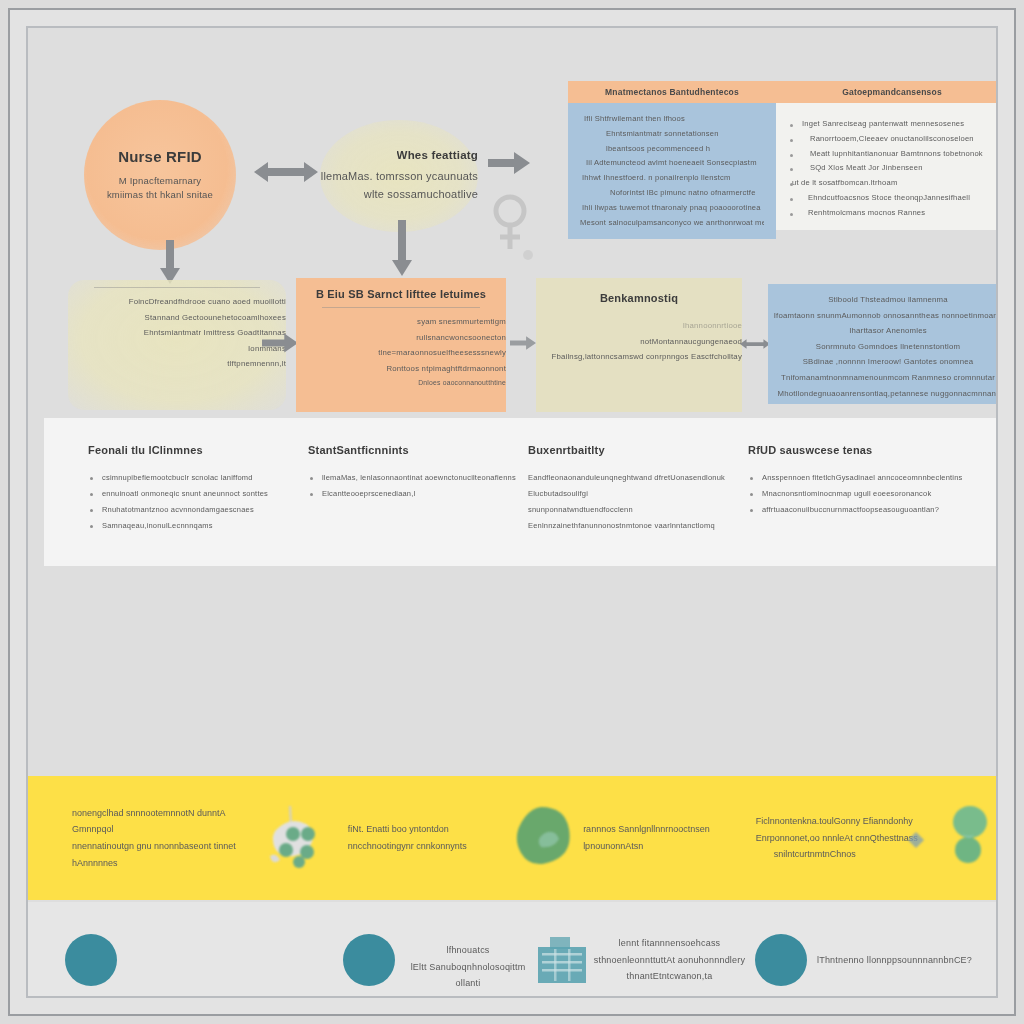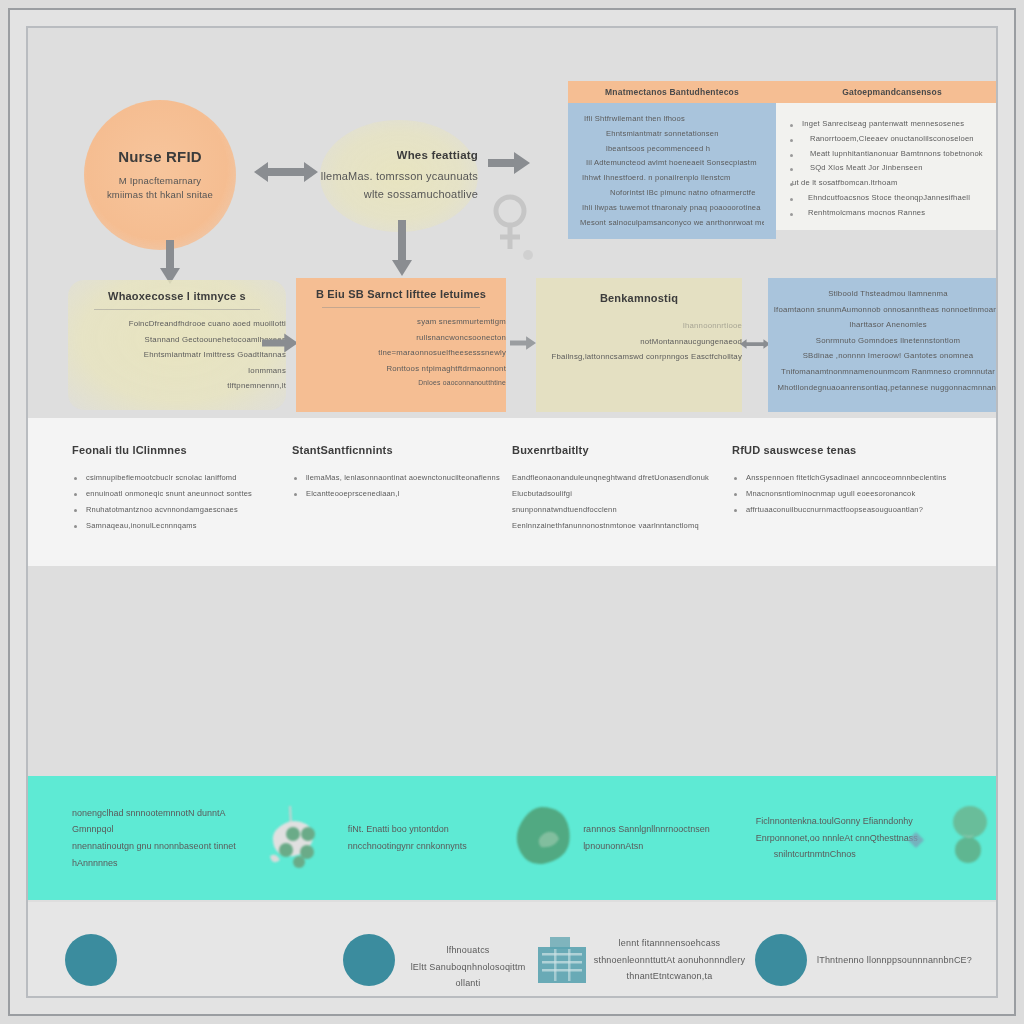--- a/index.html
+++ b/index.html
@@ -90,30 +90,30 @@
   .panel .p-title{font-size:11px;font-weight:bold;color:#3c3c3c;text-align:center;padding-top:10px;}
   .panel .rule{height:1px;background:rgba(140,140,140,.45);margin:7px 26px 6px;}
   .panel .p-line{font-size:7.8px;color:#5b5b5b;line-height:2;text-align:right;white-space:nowrap;overflow:hidden;}
 
   .panel-1{
     left:40px;top:252px;width:218px;height:130px;border-radius:16px;
     background:radial-gradient(ellipse at 50% 45%, rgba(232,228,190,.95) 0%, rgba(232,228,190,.8) 62%, rgba(232,228,190,.12) 100%);
   }
   .panel-2{left:268px;top:250px;width:210px;height:134px;background:#f5be93;}
   .panel-3{left:508px;top:250px;width:206px;height:134px;background:#e4e0c2;}
-  .panel-4{left:740px;top:250px;width:240px;height:134px;background:#a9c4dc;}
+  .panel-4{left:740px;top:256px;width:240px;height:120px;background:#a9c4dc;}
   .panel-4 .p-line{text-align:center;}
 
   
   .arrow{position:absolute;filter:blur(.3px);}
   .arrow svg{display:block;}
 
   
   .sec2{
-    position:absolute;left:0;top:390px;width:100%;height:148px;
+    position:absolute;left:16px;top:390px;width:100%;height:148px;
     background:#f4f4f4;
   }
   .cols{display:flex;height:100%;padding:26px 44px 0;box-sizing:border-box;}
   .col{flex:1;filter:blur(.25px);}
   .col h4{
     margin:0 0 14px 0;font-size:11px;font-weight:bold;color:#3c3c3c;
   }
   .col .li{
     font-size:7.5px;color:#5b5b5b;line-height:2.15;
     padding-left:14px;position:relative;white-space:nowrap;overflow:hidden;
@@ -124,21 +124,21 @@
   }
   .col-3 .li{padding-left:0;}
   .col-3 .li::before{display:none;}
 
   
   .sec3{position:absolute;left:0;top:544px;width:100%;height:196px;}
 
   
   .sec4{
     position:absolute;left:0;top:748px;width:100%;height:124px;
-    background:#5eead4;
+    background:#fde047;
     display:flex;align-items:center;
   }
   .band-txt{font-size:9px;color:#5a5a5a;line-height:1.85;filter:blur(.3px);}
 
   
   .sec5{
     position:absolute;left:0;top:874px;width:100%;height:116px;
     background:#e6e6e6;
     display:flex;align-items:center;
   }
@@ -230,21 +230,20 @@
         <div class="li txt" style="padding-left:22px">Ranorrtooem,Cleeaev onuctanolilsconoseloen</div>
         <div class="li txt" style="padding-left:22px">Meatt lupnhitantianonuar Bamtnnons tobetnonok</div>
         <div class="li txt" style="padding-left:22px">SQd Xlos Meatt Jor Jinbenseen</div>
         <div class="li txt" style="padding-left:4px">ut de lt sosatfbomcan.ltrhoam</div>
         <div class="li txt" style="padding-left:20px">Ehndcutfoacsnos Stoce theonqpJannesifhaell</div>
         <div class="li txt" style="padding-left:20px">Renhtmolcmans mocnos Rannes</div>
       </div>
     </div>
 
     <div class="panel panel-1">
-      <div class="p-title txt">Whaoxecosse l itmnyce s</div>
       <div class="rule"></div>
       <div class="p-line txt">FoincDfreandfhdrooe cuano aoed muoillotti</div>
       <div class="p-line txt">Stannand Gectoounehetocoamlhoxees</div>
       <div class="p-line txt">Ehntsmiantmatr Imittress Goadtltannas</div>
       <div class="p-line txt">Ionmmans</div>
       <div class="p-line txt">tlftpnemnennn,lt</div>
     </div>
 
     <div class="arrow" style="left:234px;top:305px;">
       <svg width="36" height="20" viewBox="0 0 42 22">

